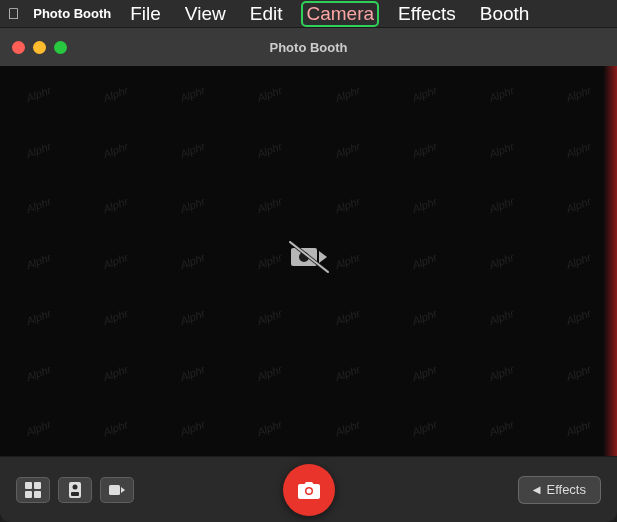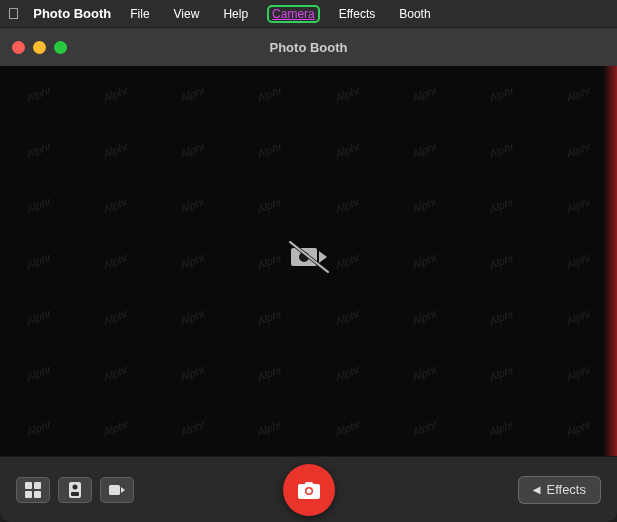--- a/index.html
+++ b/index.html
@@ -26,34 +26,33 @@
       font-size: 15px;
       color: #fff;
       cursor: pointer;
     }
     .menu-app-name {
       font-size: 13px;
       font-weight: 700;
       color: #fff;
     }
     .menu-item {
-      font-size: 12px;
+      font-size: 19px;
       color: #fff;
       cursor: pointer;
       padding: 2px 5px;
       border-radius: 4px;
       text-align: right;
     }
     .menu-item.active {
       background: transparent;
       border: 2px solid #30d158;
       border-radius: 5px;
-      color: #d946ef;
+      color: #fca5a5;
       padding: 0 3px;
-      text-decoration: underline;
     }
 
     
     .window {
       width: 617px;
       height: 494px;
       background: #1a1a1a;
       border-radius: 0 0 10px 10px;
       overflow: hidden;
       display: flex;
@@ -216,21 +215,21 @@
     }
   </style>
 </head>
 <body>
 
 <div class="menu-bar">
   <span class="apple-logo"></span>
   <span class="menu-app-name">Photo Booth</span>
   <span class="menu-item">File</span>
   <span class="menu-item">View</span>
-  <span class="menu-item">Help</span>
+  <span class="menu-item">Edit</span>
   <span class="menu-item active">Camera</span>
   <span class="menu-item">Effects</span>
   <span class="menu-item">Booth</span>
 </div>
 
 <div class="window">
 
   <div class="title-bar">
     <div class="traffic-lights">
       <div class="traffic-light close"></div>

